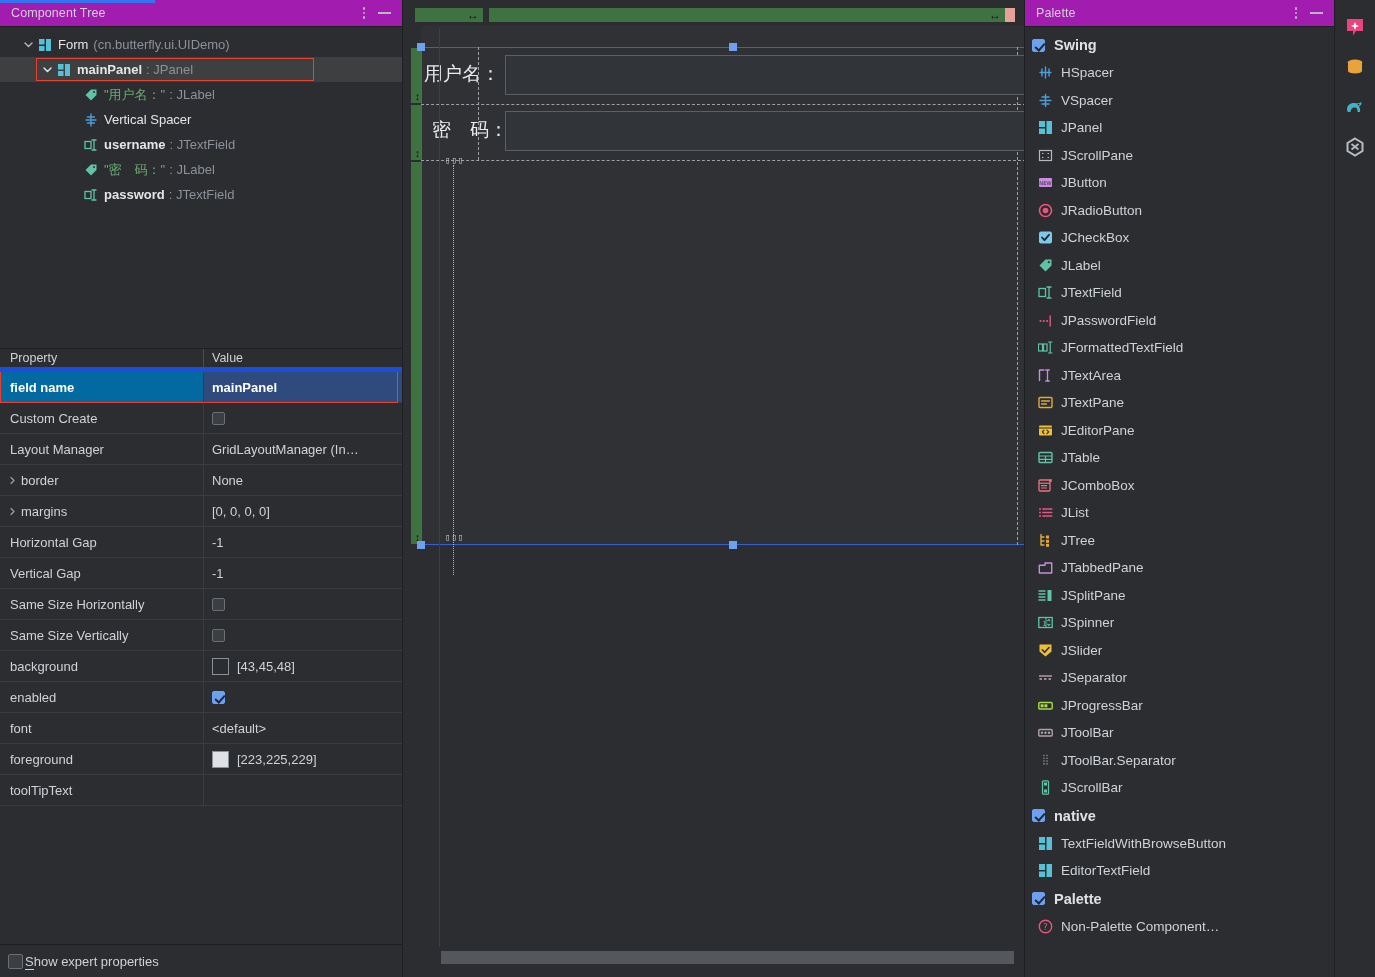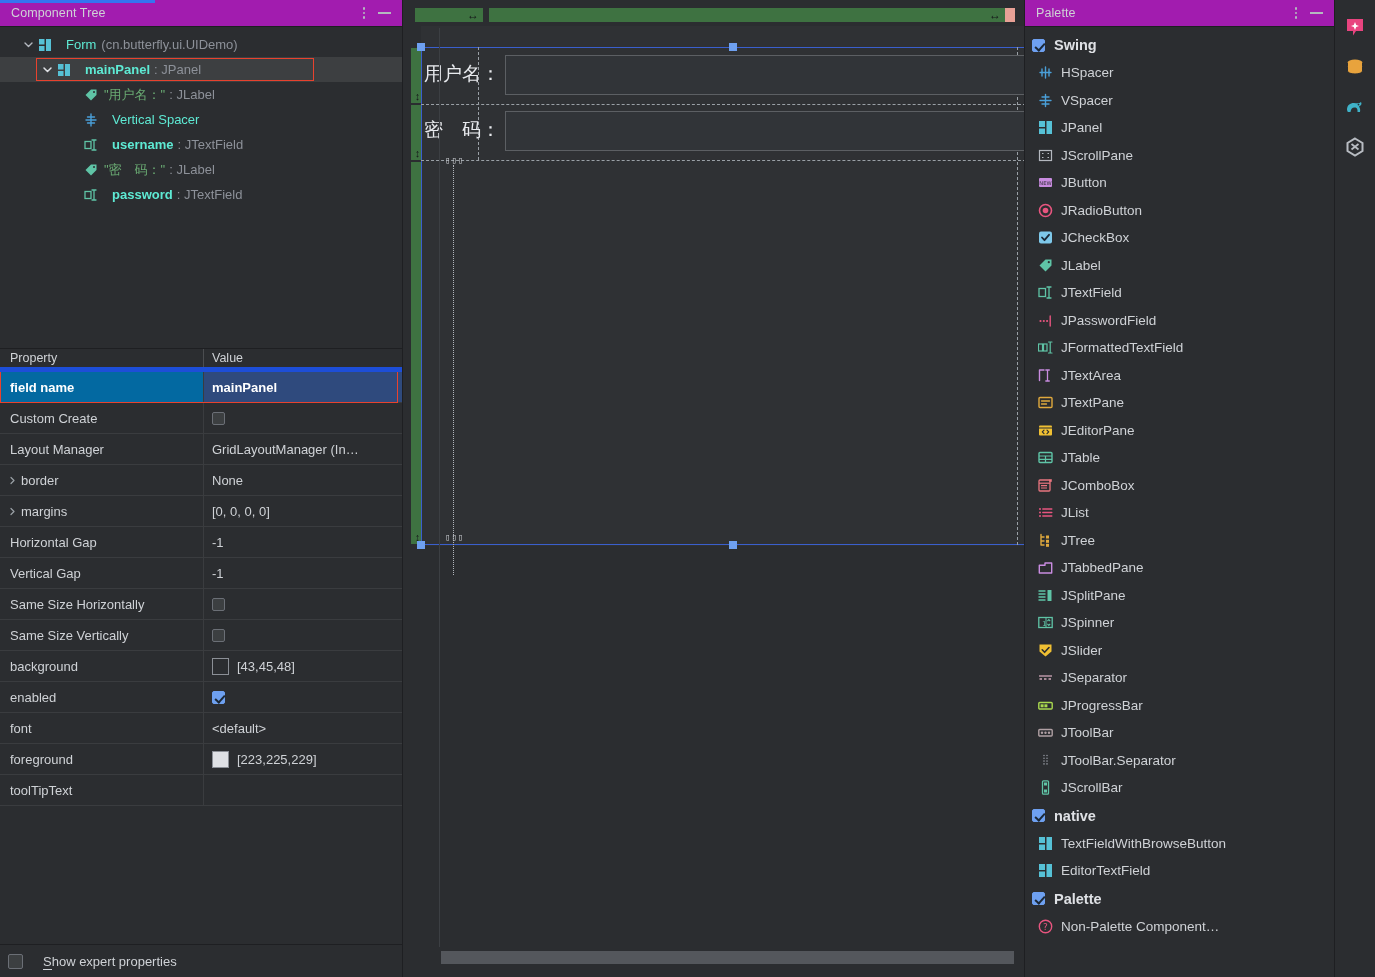--- a/index.html
+++ b/index.html
@@ -54,21 +54,21 @@
   .tree-row.selected-row .sel-box {
     position: absolute; left: 36px; right: 88px; top: 1px; bottom: 1px;
     border: 1.5px solid #e8422e; pointer-events: none;
   }
   .chev { width: 16px; height: 16px; display: inline-flex; align-items: center;
     justify-content: center; flex: 0 0 16px; }
   .chev svg { display: block; }
   .t-ind { display: inline-block; flex: 0 0 auto; }
   .ticon { width: 17px; height: 17px; flex: 0 0 17px; margin-right: 5px;
     display: inline-flex; align-items: center; justify-content: center; }
-  .t-name { color: #5eead4; margin-left: 8px; }
+  .t-name { color: #e5e5e5; }
   .t-name.b { font-weight: bold; }
   .t-type { color: #8d9199; }
   .t-str { color: #6aab73; }
 
   
   .prop-wrap { flex: 1; display: flex; flex-direction: column; min-height: 0;
     border-top: 1px solid #1e1f22; background: #2b2d30; }
   .prop-head {
     display: flex; height: 23px; font-size: 12.5px; color: #cfd2d6;
     border-bottom: 5px solid #1d4ed8; background: #2b2d30;
@@ -92,21 +92,21 @@
   .cbox { width: 13px; height: 13px; border: 1px solid #6b6f76;
     background: #3c3f41; border-radius: 2px; display: inline-block; }
   .cbox.on { background: #6ea0f0; border-color: #6ea0f0; position: relative; }
   .cbox.on::after { content: ""; position: absolute; left: 3.5px; top: 1px;
     width: 4px; height: 8px; border: solid #1b2836; border-width: 0 2px 2px 0;
     transform: rotate(42deg); }
   .swatch { width: 17px; height: 17px; border: 1px solid #8b8f96;
     display: inline-block; margin-right: 8px; vertical-align: middle; }
   .prop-footer {
     height: 33px; min-height: 33px; border-top: 1px solid #1e1f22;
-    display: flex; align-items: center; padding-left: 8px; gap: 20px;
+    display: flex; align-items: center; padding-left: 8px; gap: 2px;
     background: #2b2d30;
   }
   .pf-label { font-size: 13px; color: #cfd2d6; }
   .pf-label u { text-decoration: none; border-bottom: 1px solid #cfd2d6; }
   .cbox.lg { width: 15px; height: 15px; }
 
   
   .center {
     width: 622px; height: 977px; background: #2b2d30;
     position: relative; overflow: hidden;
@@ -465,21 +465,21 @@
       <div class="grid-dash-h" style="top:113px;"></div>
 
       <div class="grid-dash-v" style="left:57px;height:113px;"></div>
       <div class="grid-dash-v" style="left:596px;"></div>
 
       <div class="dotted-v" style="left:32px;top:118px;height:410px;"></div>
       <div class="vspacer-mark" style="left:24px;top:108px;">▯▯▯</div>
       <div class="vspacer-mark" style="left:24px;top:485px;">▯▯▯</div>
 
       <div class="cell-label" style="left:3px;top:14px;">用户名：</div>
-      <div class="cell-label" style="left:3px;top:70px;text-align:center;">密　码：</div>
+      <div class="cell-label" style="left:11px;top:70px;text-align:center;">密　码：</div>
 
       <div class="tfield" style="left:84px;top:8px;right:1px;height:40px;"></div>
       <div class="tfield" style="left:84px;top:64px;right:1px;height:40px;"></div>
     </div>
 
     <div class="canvas-divider"></div>
 
     <div class="canvas-scroll"></div>
   </div>
 

